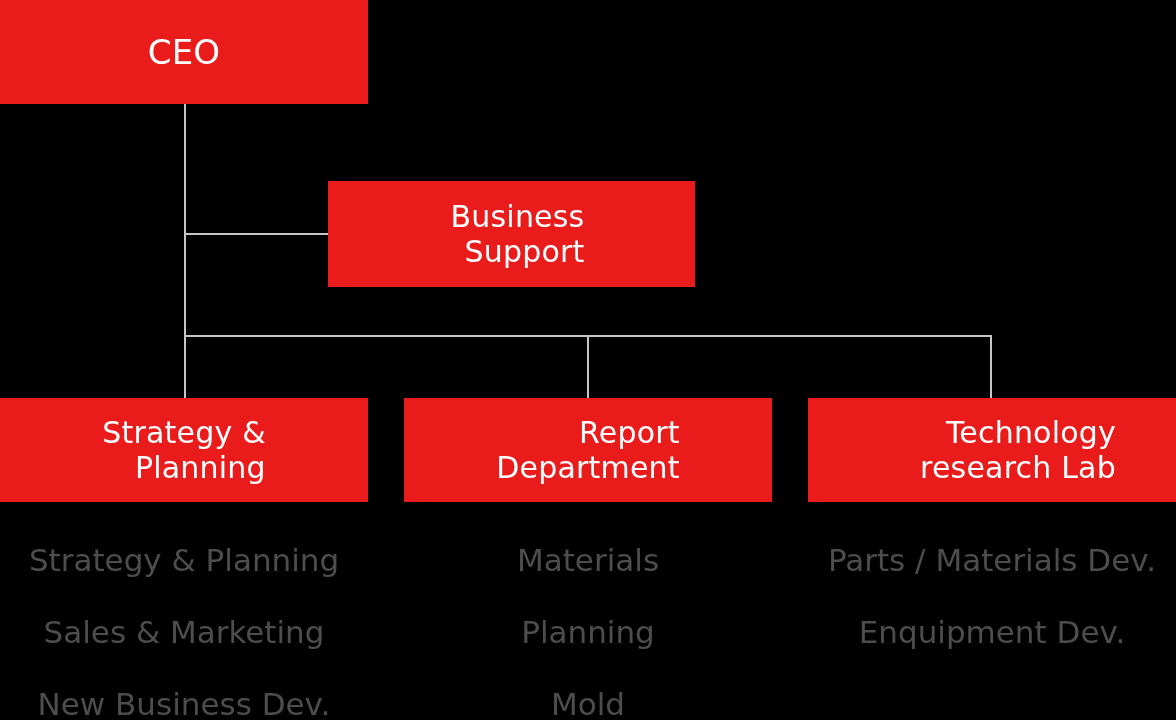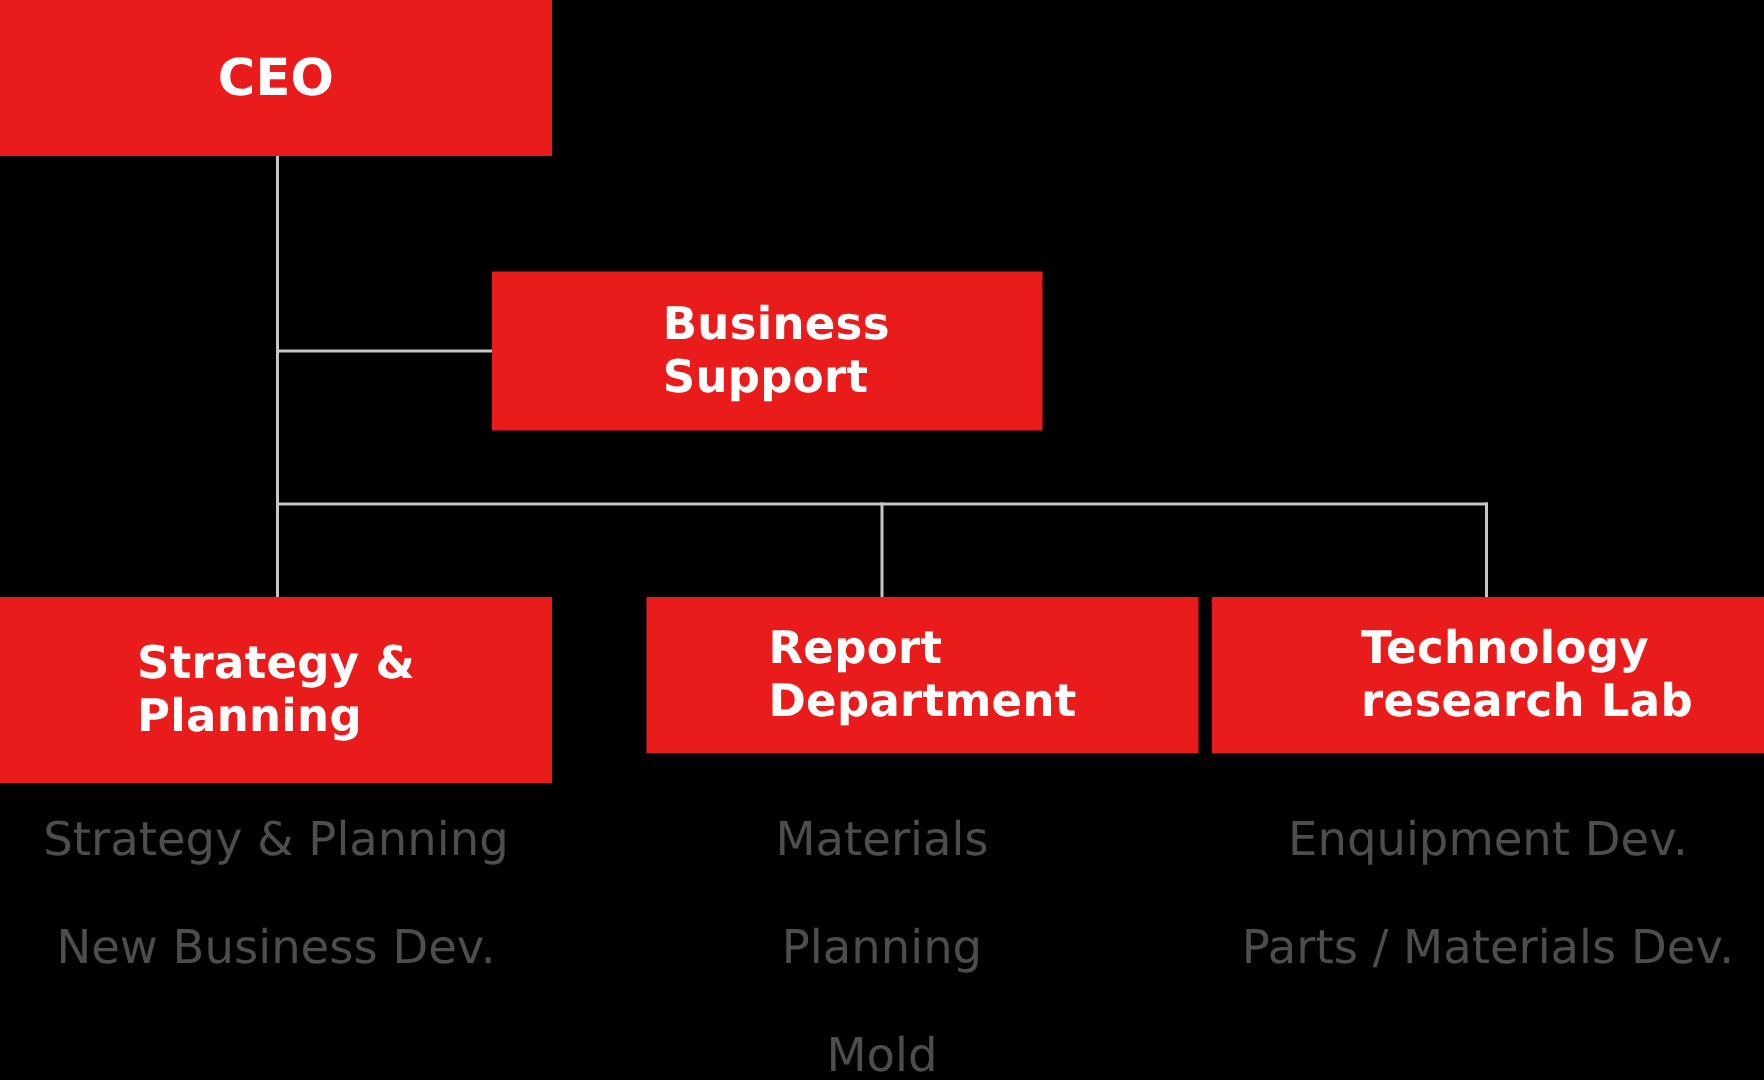--- a/index.html
+++ b/index.html
@@ -19,22 +19,22 @@
   }
 
   
   .node {
     position: absolute;
     background: #EA1B1B;
     color: #FFFFFF;
     display: flex;
     align-items: center;
     justify-content: center;
-    text-align: left;
-    font-weight: bold;
+    text-align: right;
+    font-weight: normal;
     line-height: 1.18;
     box-sizing: border-box;
     letter-spacing: 0.2px;
   }
   .node-label {
     display: block;
     white-space: pre-line;
   }
 
   .node-ceo {
@@ -43,28 +43,27 @@
     font-size: 34px;
   }
   .node-business-support {
     left: 328px; top: 181px;
     width: 367px; height: 106px;
     font-size: 30px;
     padding-left: 12px;
   }
   .node-strategy {
     left: 0px;   top: 398px;
-    width: 368px; height: 124px;
+    width: 368px; height: 104px;
     font-size: 30px;
   }
   .node-report {
     left: 404px; top: 398px;
     width: 368px; height: 104px;
     font-size: 30px;
-    margin-left: 27px;
   }
   .node-techlab {
     left: 808px; top: 398px;
     width: 420px; height: 104px;
     font-size: 30px;
   }
 
   
   .conn {
     position: absolute;
@@ -137,28 +136,29 @@
 Department</span>
   </div>
 
   <div class="node node-techlab">
     <span class="node-label">Technology
 research Lab</span>
   </div>
 
   <div class="subcol subcol-1">
     <div class="subitem">Strategy &amp; Planning</div>
+    <div class="subitem">Sales &amp; Marketing</div>
     <div class="subitem">New Business Dev.</div>
   </div>
 
   <div class="subcol subcol-2">
     <div class="subitem">Materials</div>
     <div class="subitem">Planning</div>
     <div class="subitem">Mold</div>
   </div>
 
   <div class="subcol subcol-3">
+    <div class="subitem">Parts / Materials Dev.</div>
     <div class="subitem">Enquipment Dev.</div>
-    <div class="subitem">Parts / Materials Dev.</div>
     <div class="subitem"></div>
   </div>
 
 </div>
 
 </body></html>

